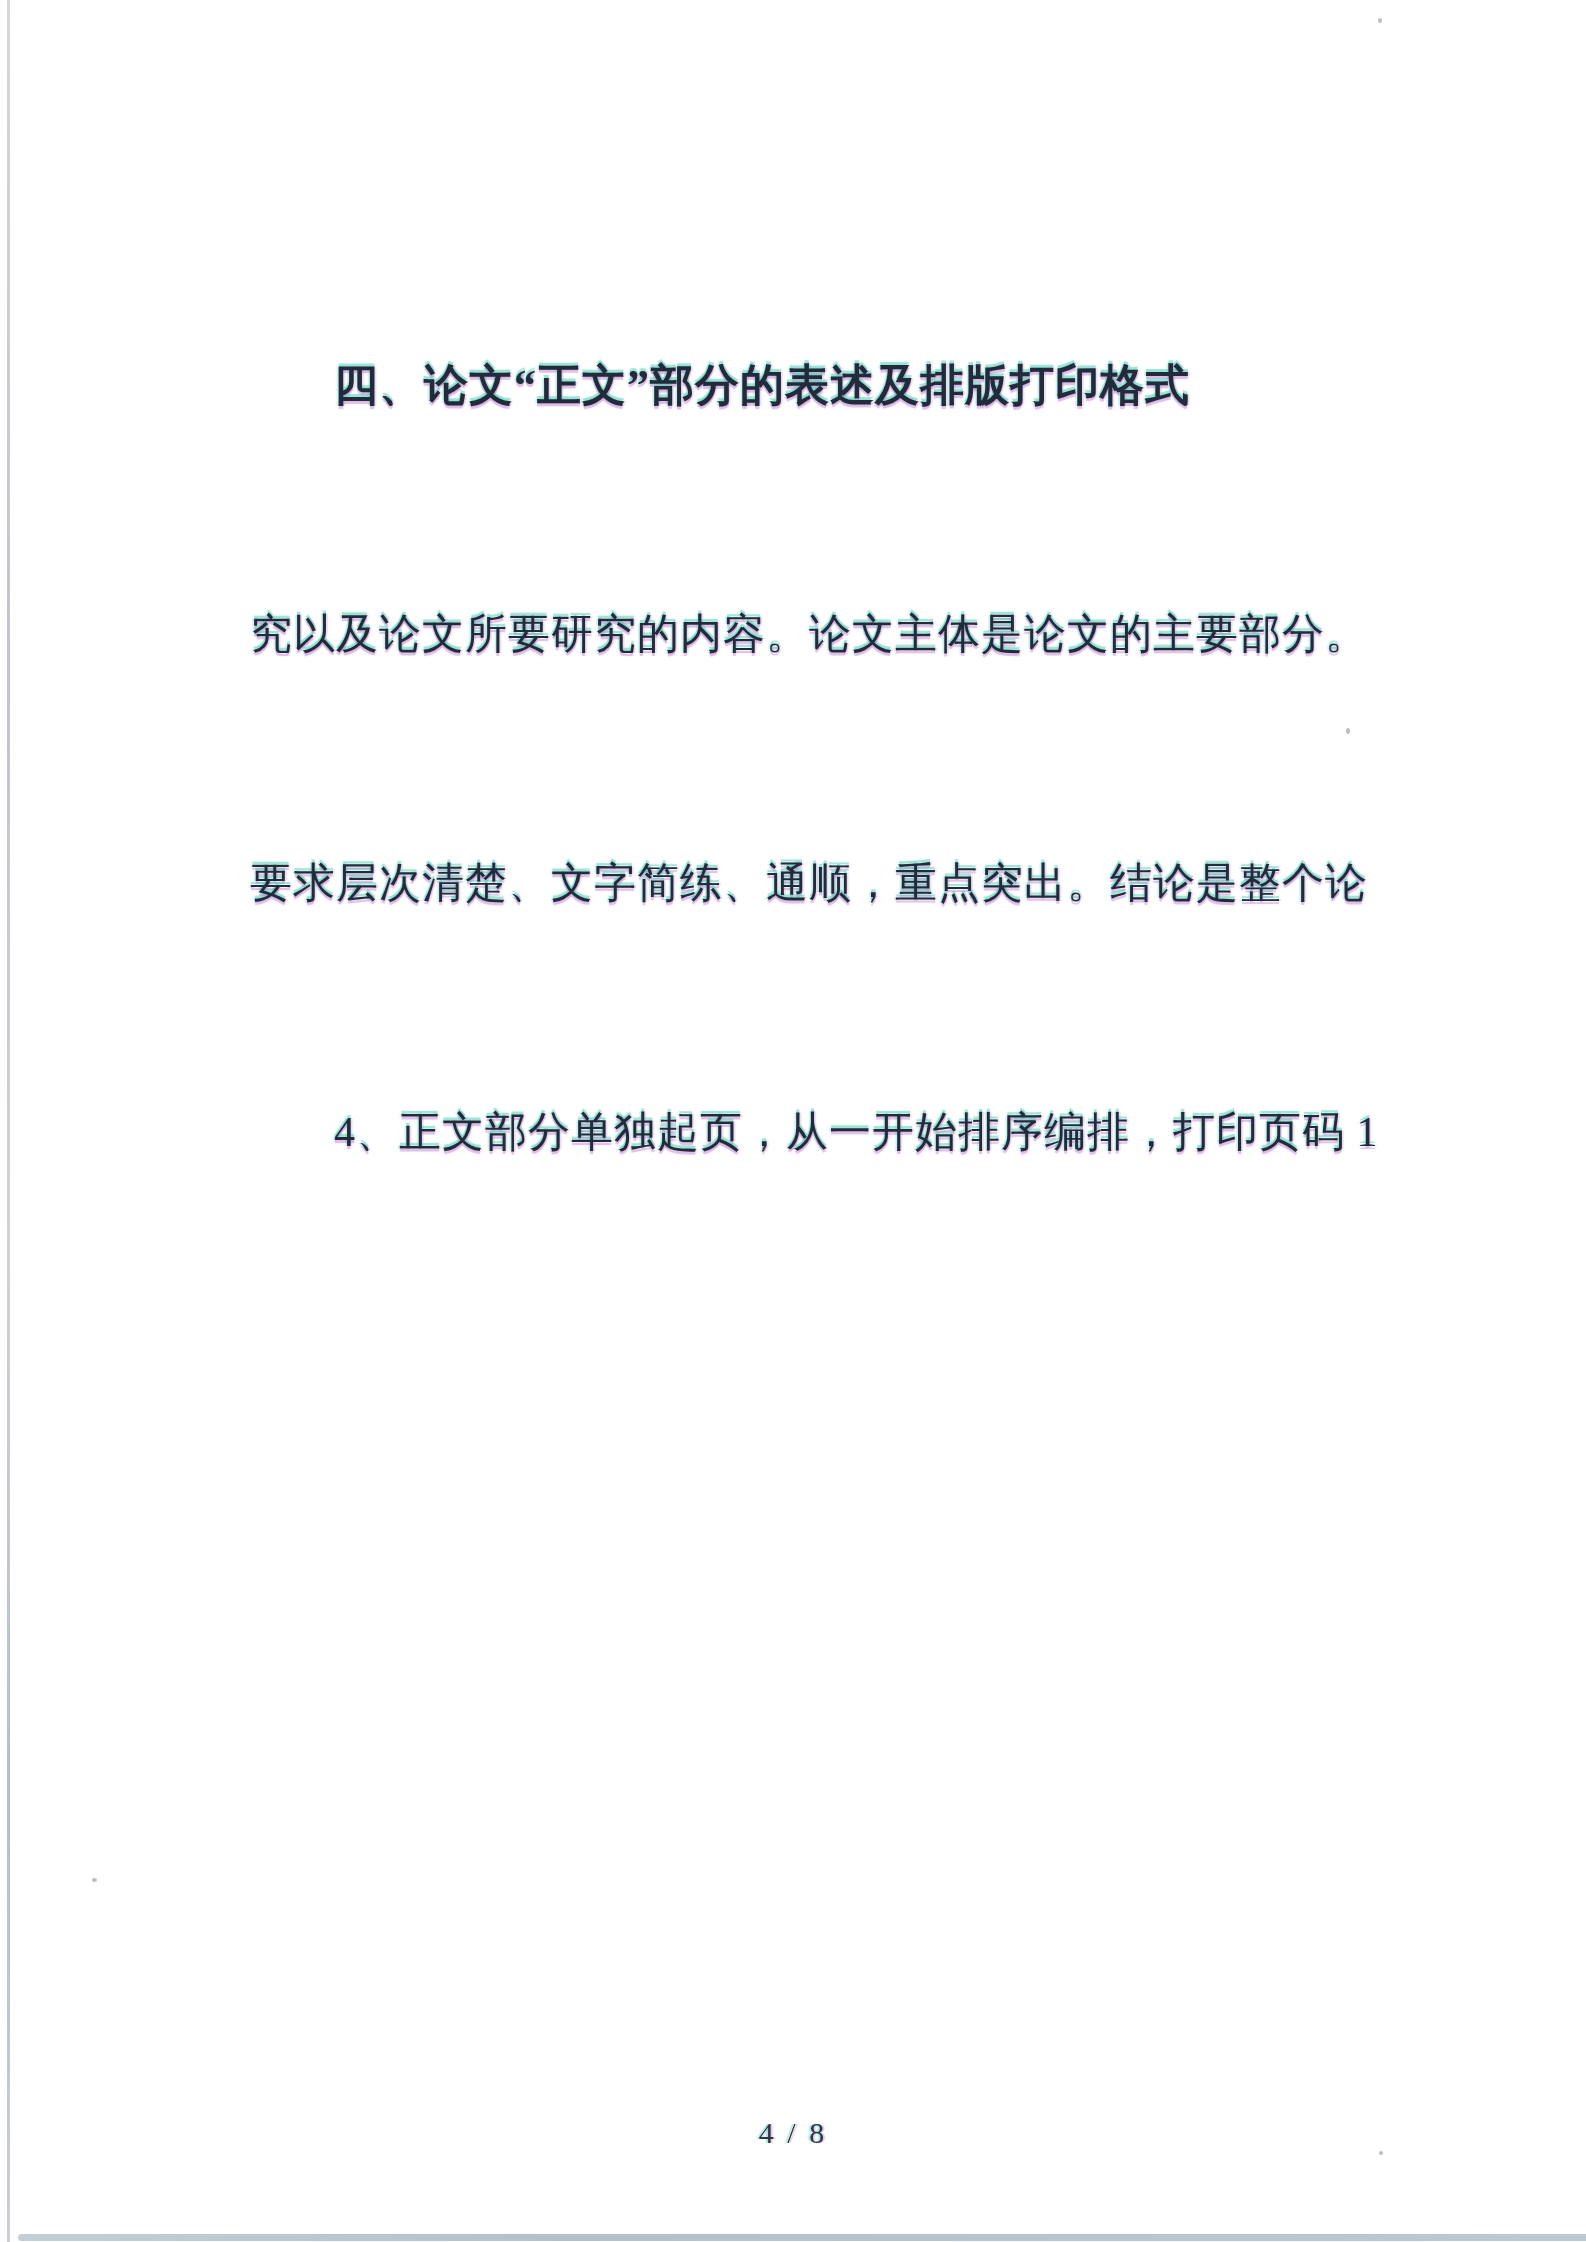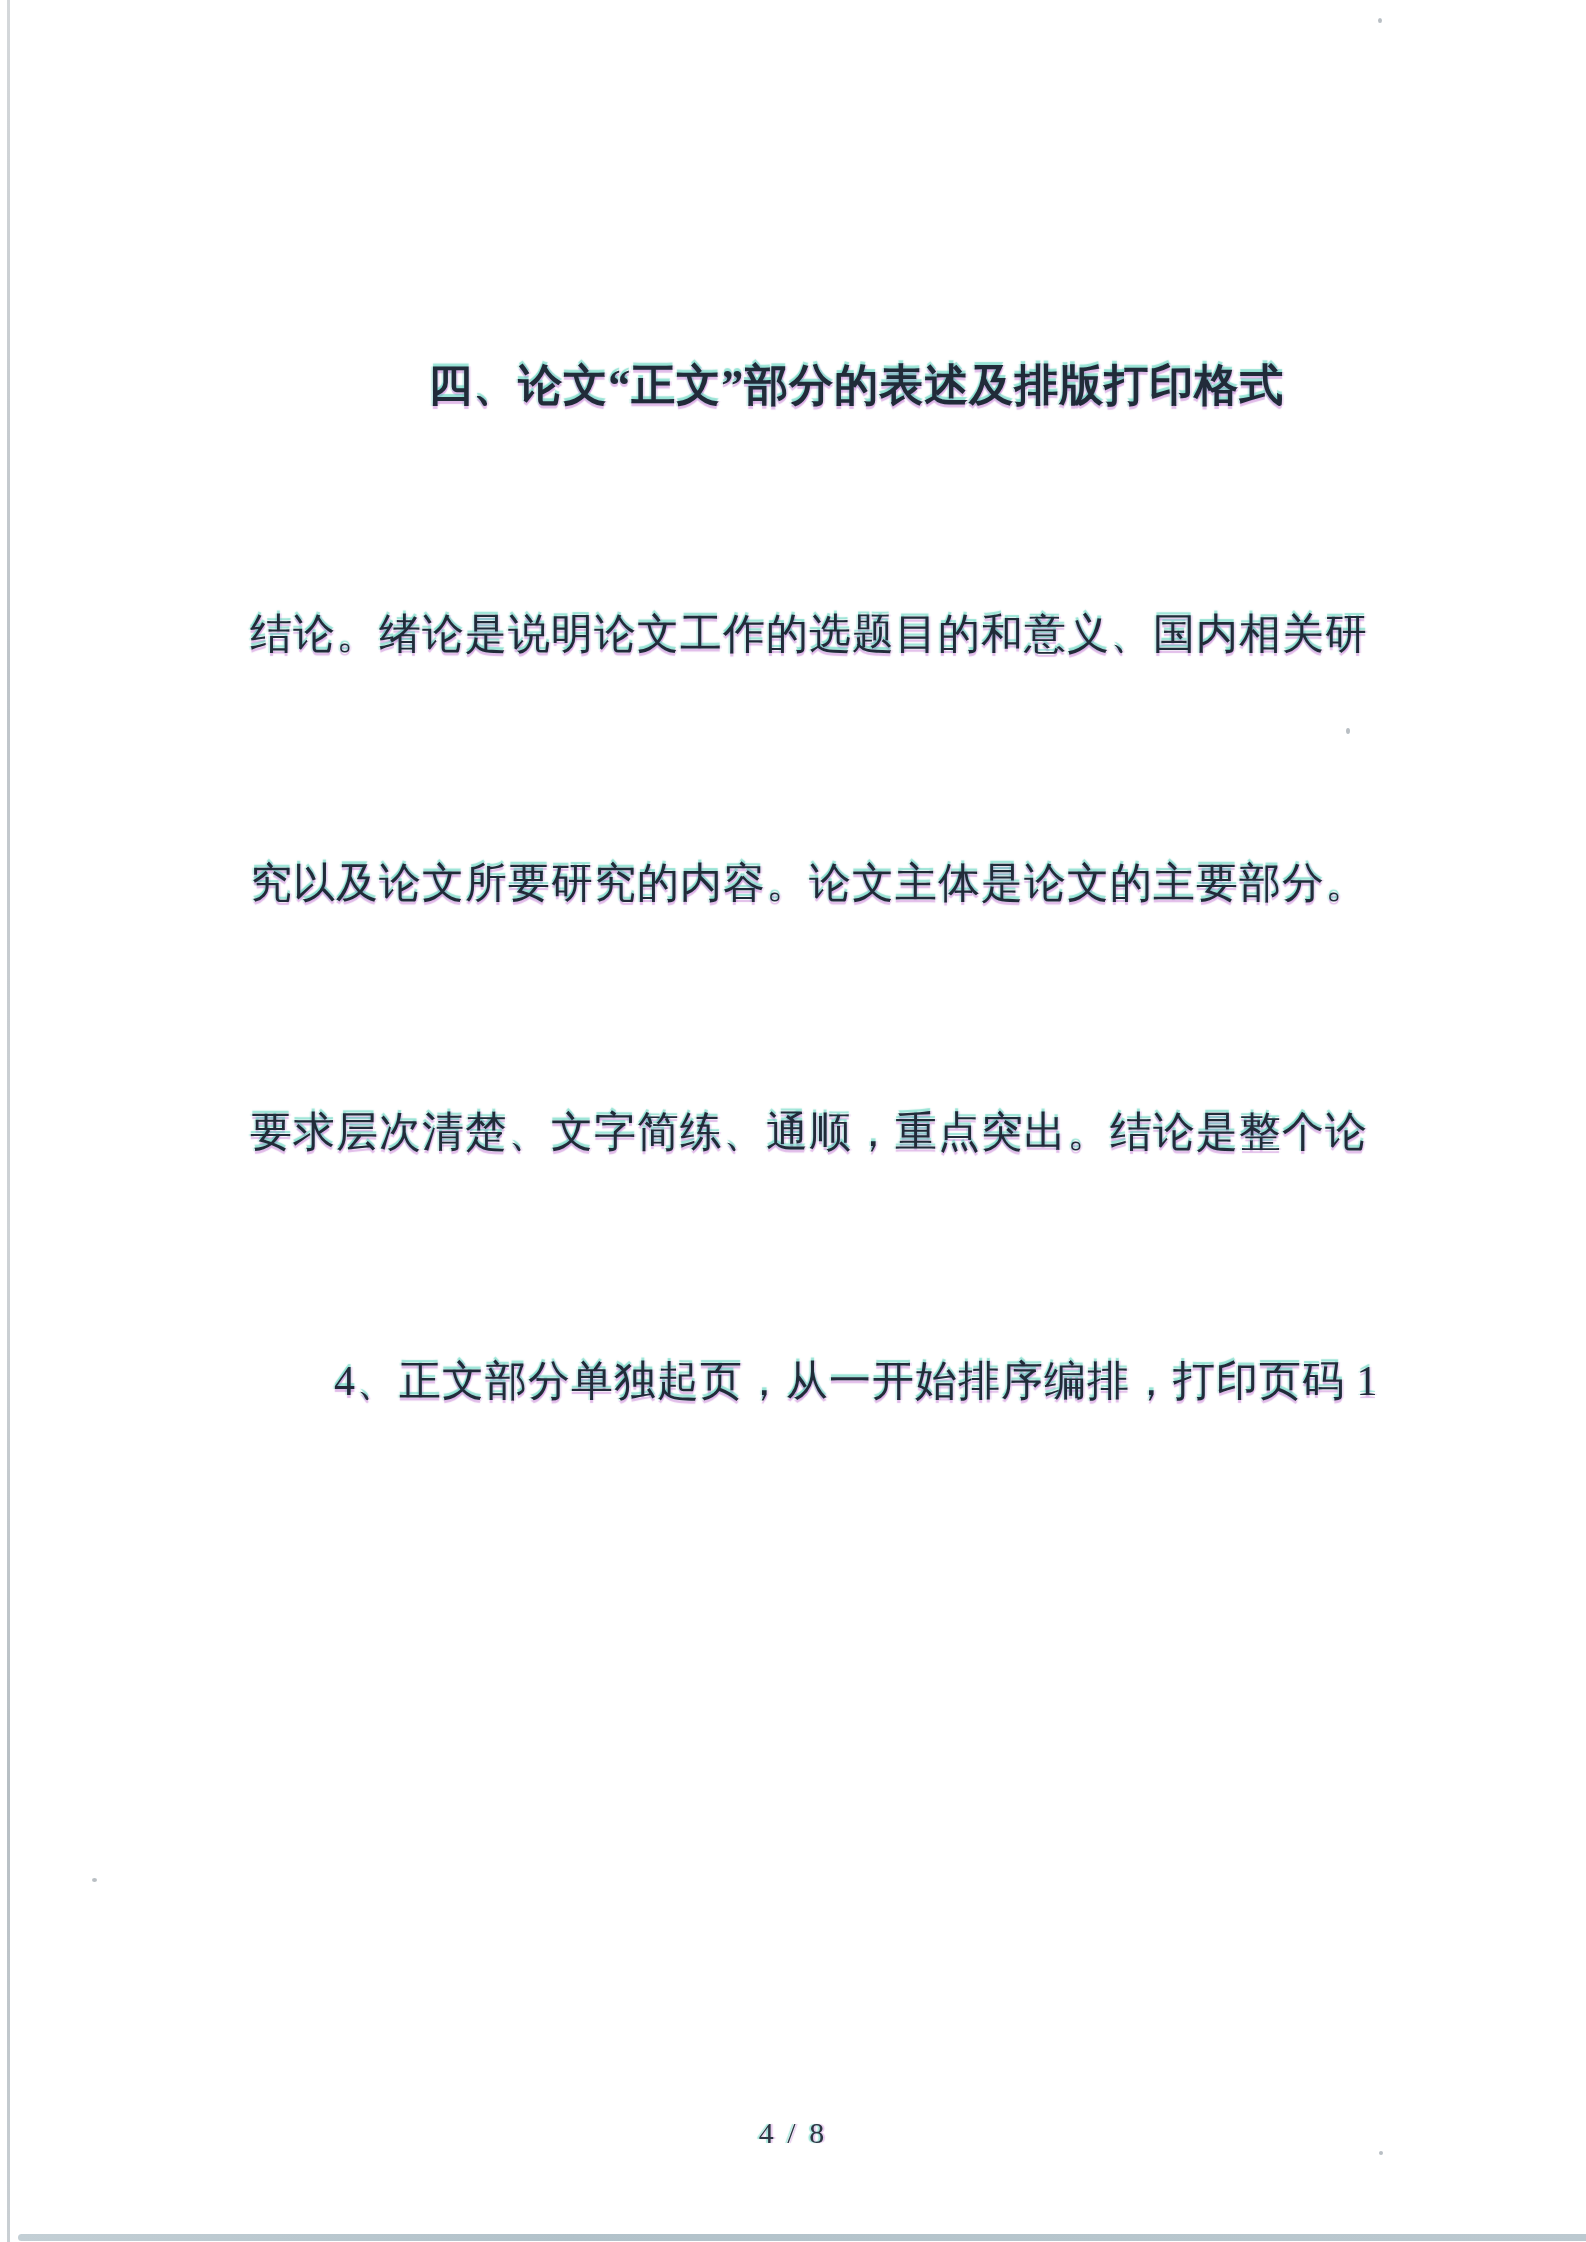--- a/index.html
+++ b/index.html
@@ -52,21 +52,21 @@
     text-shadow:
       0 -3px 1px rgba(53, 201, 174, 0.50),
       0  3px 1px rgba(176, 79, 198, 0.38),
      -2px 0   1px rgba(53, 201, 174, 0.22),
       2px 0   1px rgba(176, 79, 198, 0.18);
     filter: blur(0.35px);
   }
   .line        { height: 83px; }
   .bold        { font-weight: 700; }
   .title-line  { font-size: 44px; }
-  .ind2        { padding-left: 84px; text-align: center; }
+  .ind2        { padding-left: 84px; }
   
   .footer {
     position: absolute;
     left: 0;
     top: 2062px;
     width: 100%;
     text-align: center;
     font-size: 30px;
     line-height: 46px;
     letter-spacing: 3px;
@@ -86,21 +86,20 @@
   <div class="edge-left"></div>
   <div class="edge-bottom"></div>
 
   <div class="speck" style="left:1378px; top:18px;  width:4px; height:5px;"></div>
   <div class="speck" style="left:1346px; top:728px; width:4px; height:6px;"></div>
   <div class="speck" style="left:92px;  top:1878px; width:5px; height:4px;"></div>
   <div class="speck" style="left:1379px; top:2151px; width:4px; height:4px;"></div>
 
   <div class="content">
     <div class="line bold title-line ind2">四、论文“正文”部分的表述及排版打印格式</div>
-    <div class="line">结论。绪论是说明论文工作的选题目的和意义、国内相关研</div>
     <div class="line">究以及论文所要研究的内容。论文主体是论文的主要部分。</div>
     <div class="line">要求层次清楚、文字简练、通顺，重点突出。结论是整个论</div>
     <div class="line ind2">4、正文部分单独起页，从一开始排序编排，打印页码 1</div>
     
     
     
     
     
     
     

